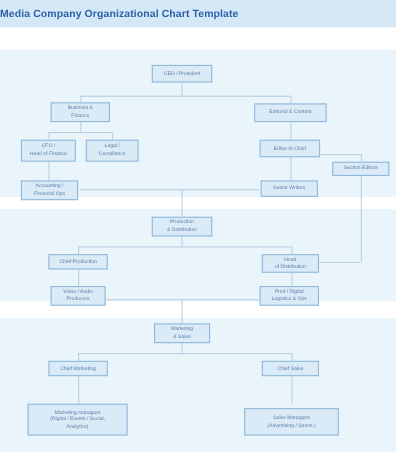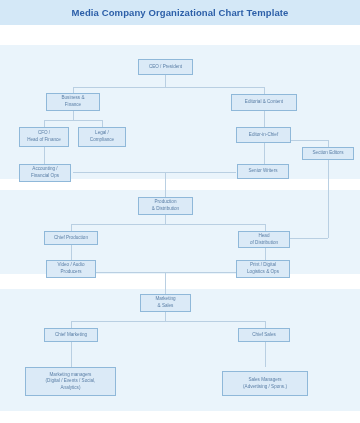--- a/index.html
+++ b/index.html
@@ -10,21 +10,21 @@
     overflow:hidden;
     position:relative;
   }
   #stage{position:relative;width:360px;height:423px;}
 
   .band{position:absolute;left:0;width:360px;background:#eaf4fb;}
 
   .title-bar{
     position:absolute;left:0;top:0;width:360px;height:25px;
     background:#d4e8f7;
-    display:flex;align-items:center;justify-content:center;
+    display:flex;align-items:center;justify-content:flex-start;
   }
   .title-text{
     color:#2c5fa8;font-size:9.5px;font-weight:bold;
     letter-spacing:.1px;white-space:nowrap;
   }
 
   .node{
     position:absolute;
     background:#dbeaf7;
     border:1px solid #8fb8d9;

